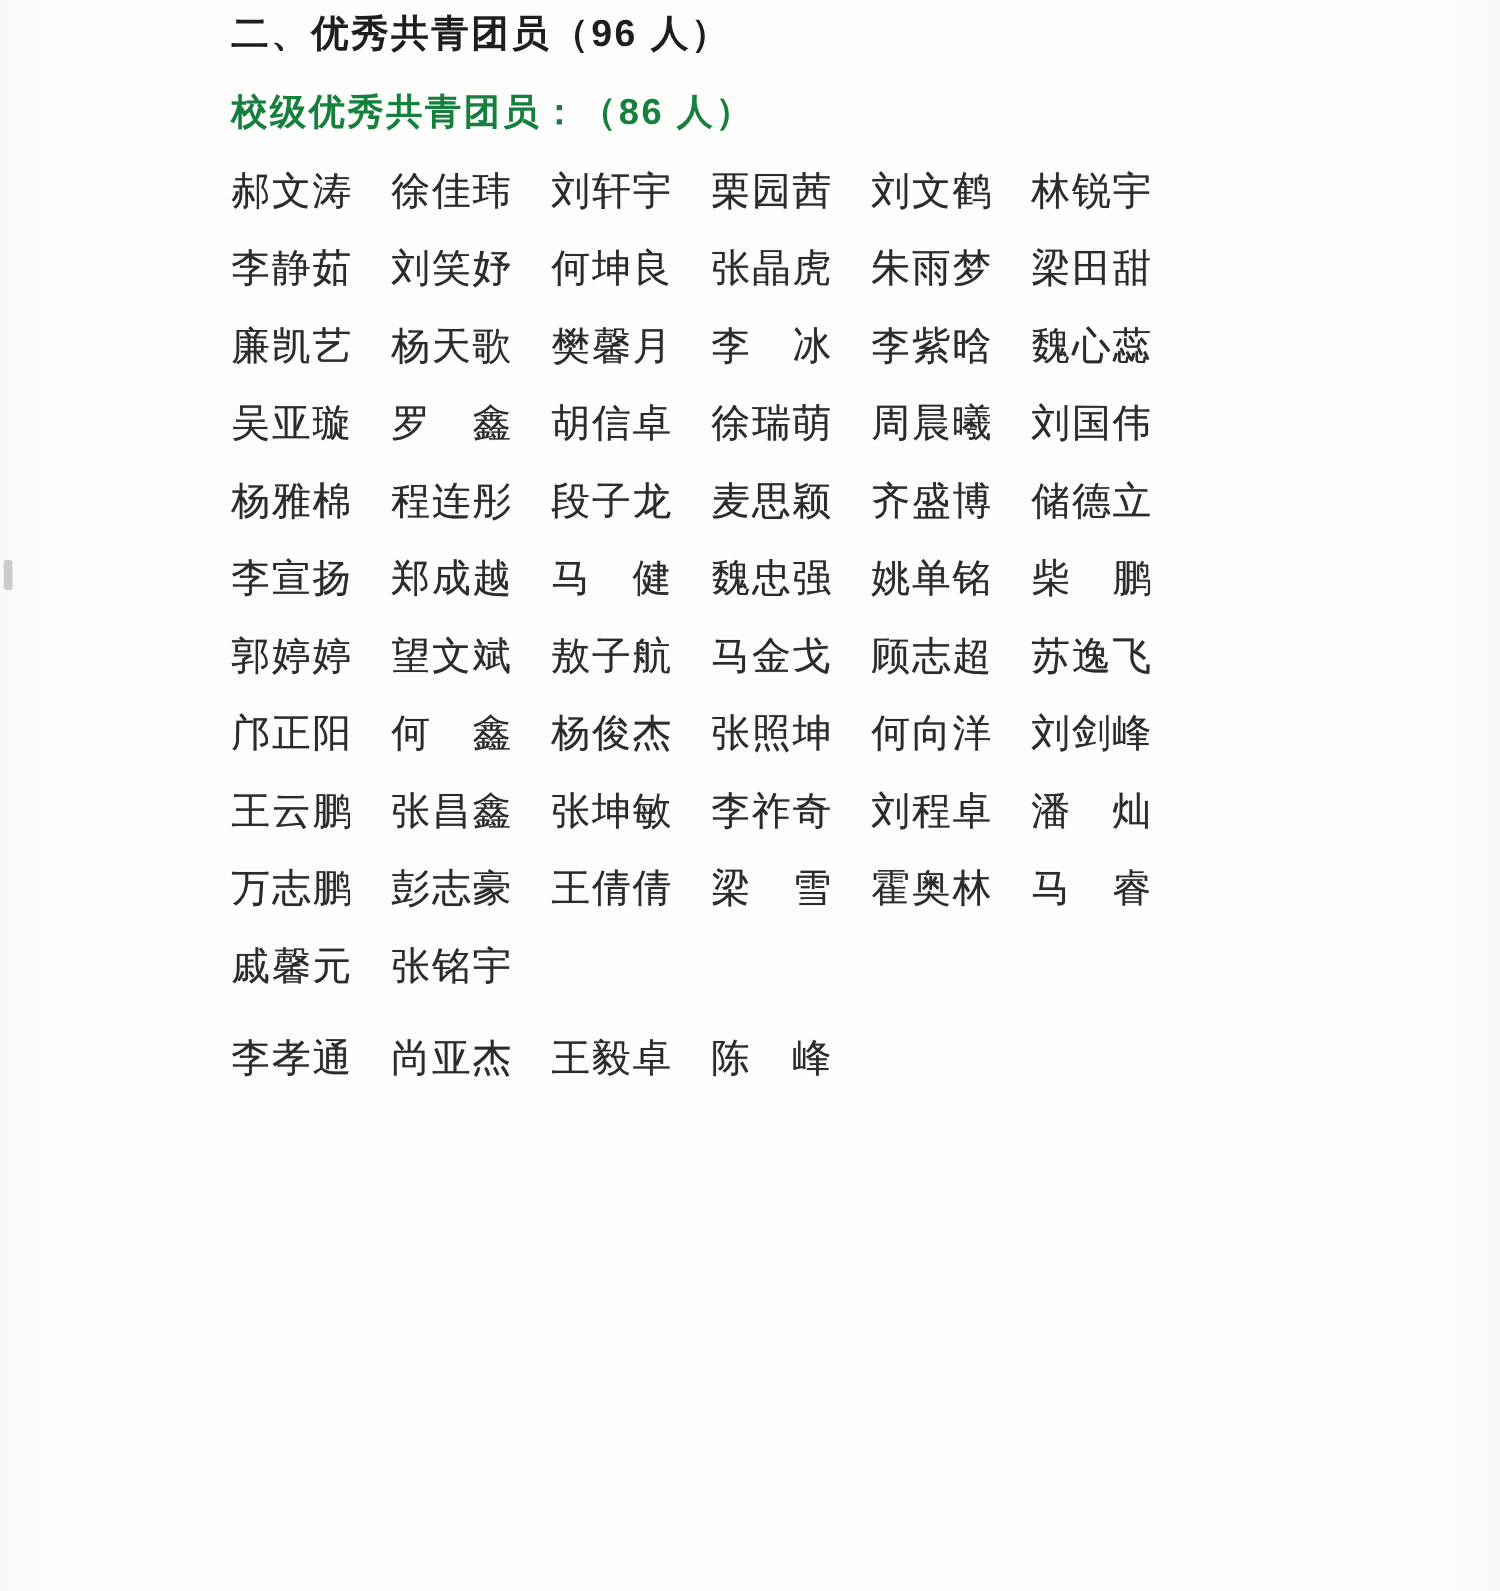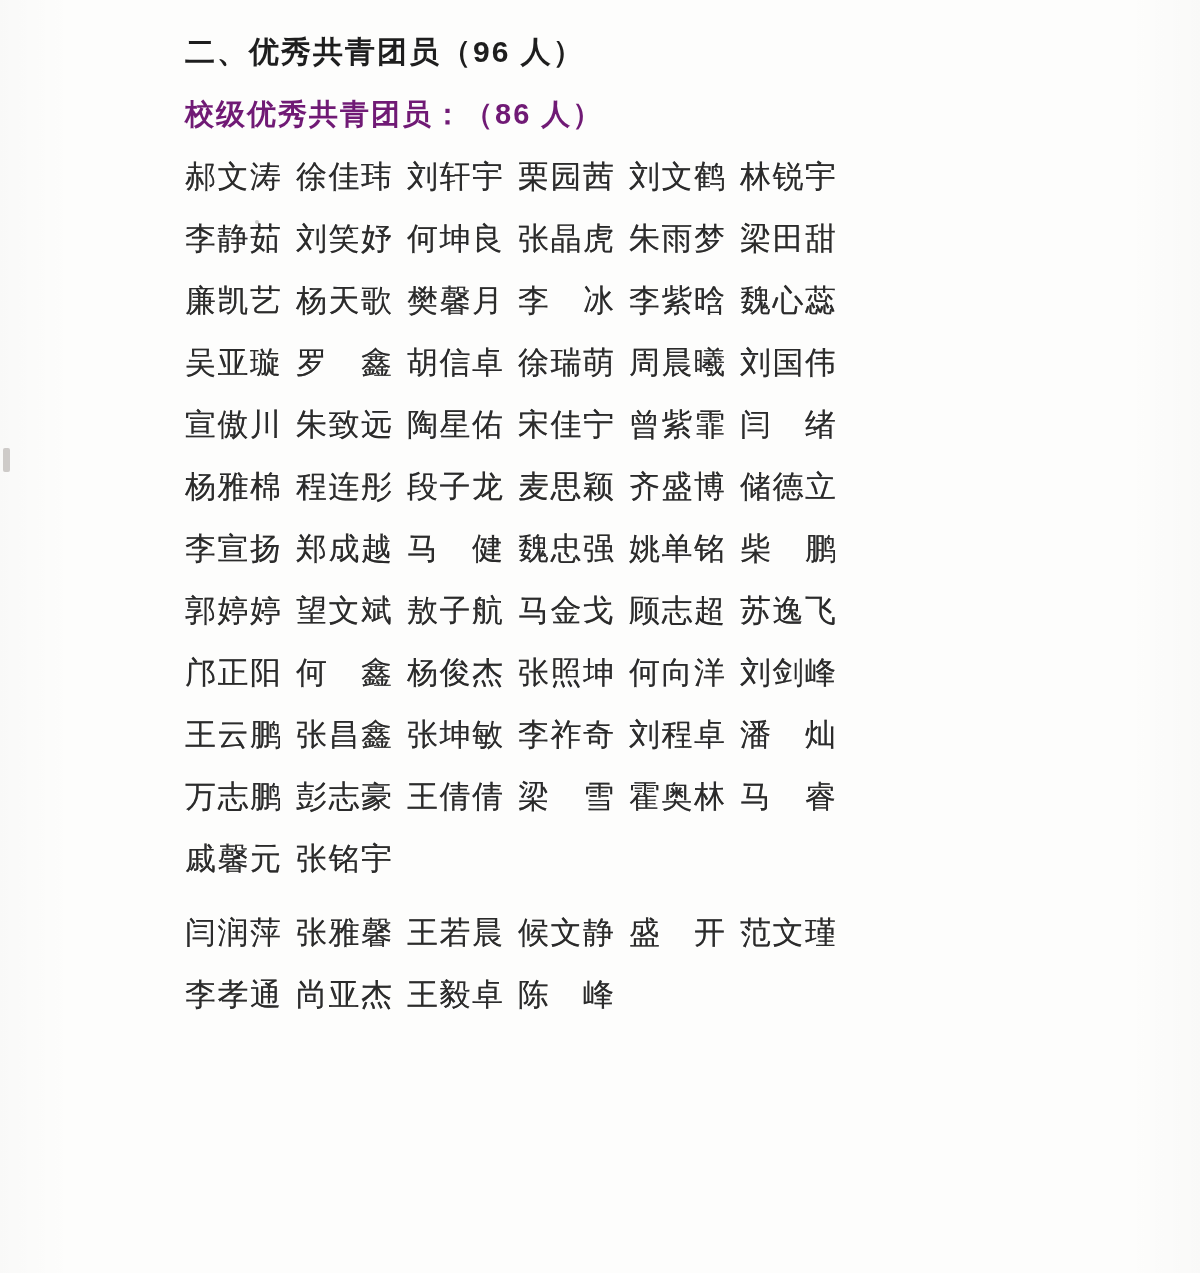--- a/index.html
+++ b/index.html
@@ -18,47 +18,47 @@
   
   .scan-layer {
     position: absolute;
     inset: 0;
     background: linear-gradient(90deg, rgba(0,0,0,0.015) 0%, rgba(0,0,0,0) 6%, rgba(0,0,0,0) 94%, rgba(0,0,0,0.015) 100%);
     pointer-events: none;
   }
   .content {
     position: absolute;
     left: 185px;
-    top: 32px;
+    top: 8px;
     width: 760px;
   }
   .doc-title {
     font-size: 30px;
     font-weight: 700;
     line-height: 40px;
     margin: 0;
     letter-spacing: 2px;
     color: #1e1e1e;
   }
   .section-heading {
     font-size: 29px;
     font-weight: 700;
     line-height: 40px;
     margin: 22px 0 0 0;
     letter-spacing: 2px;
-    color: #701a75;
+    color: #15803d;
   }
   .rows {
     margin-top: 12px;
   }
   .row {
     height: 62px;
     display: flex;
     align-items: center;
-    gap: 9px;
+    gap: 26px;
   }
   .name {
     display: inline-block;
     width: 102px;
     font-size: 31px;
     letter-spacing: 1.5px;
     white-space: pre;
     font-weight: 400;
     color: #2b2b2b;
     text-shadow: 0 0 0.6px rgba(40,40,40,0.55);
@@ -122,28 +122,20 @@
         </div>
         <div class="row">
           <span class="name">吴亚璇</span>
           <span class="name">罗　鑫</span>
           <span class="name">胡信卓</span>
           <span class="name">徐瑞萌</span>
           <span class="name">周晨曦</span>
           <span class="name">刘国伟</span>
         </div>
         <div class="row">
-          <span class="name">宣傲川</span>
-          <span class="name">朱致远</span>
-          <span class="name">陶星佑</span>
-          <span class="name">宋佳宁</span>
-          <span class="name">曾紫霏</span>
-          <span class="name">闫　绪</span>
-        </div>
-        <div class="row">
           <span class="name">杨雅棉</span>
           <span class="name">程连彤</span>
           <span class="name">段子龙</span>
           <span class="name">麦思颖</span>
           <span class="name">齐盛博</span>
           <span class="name">储德立</span>
         </div>
         <div class="row">
           <span class="name">李宣扬</span>
           <span class="name">郑成越</span>
@@ -184,28 +176,20 @@
           <span class="name">霍奥林</span>
           <span class="name">马　睿</span>
         </div>
         <div class="row">
           <span class="name">戚馨元</span>
           <span class="name">张铭宇</span>
         </div>
       </div>
       <div class="rows">
         <div class="row">
-          <span class="name">闫润萍</span>
-          <span class="name">张雅馨</span>
-          <span class="name">王若晨</span>
-          <span class="name">候文静</span>
-          <span class="name">盛　开</span>
-          <span class="name">范文瑾</span>
-        </div>
-        <div class="row">
           <span class="name">李孝通</span>
           <span class="name">尚亚杰</span>
           <span class="name">王毅卓</span>
           <span class="name">陈　峰</span>
         </div>
       </div>
     </div>
 </main>
 
 </body></html>

